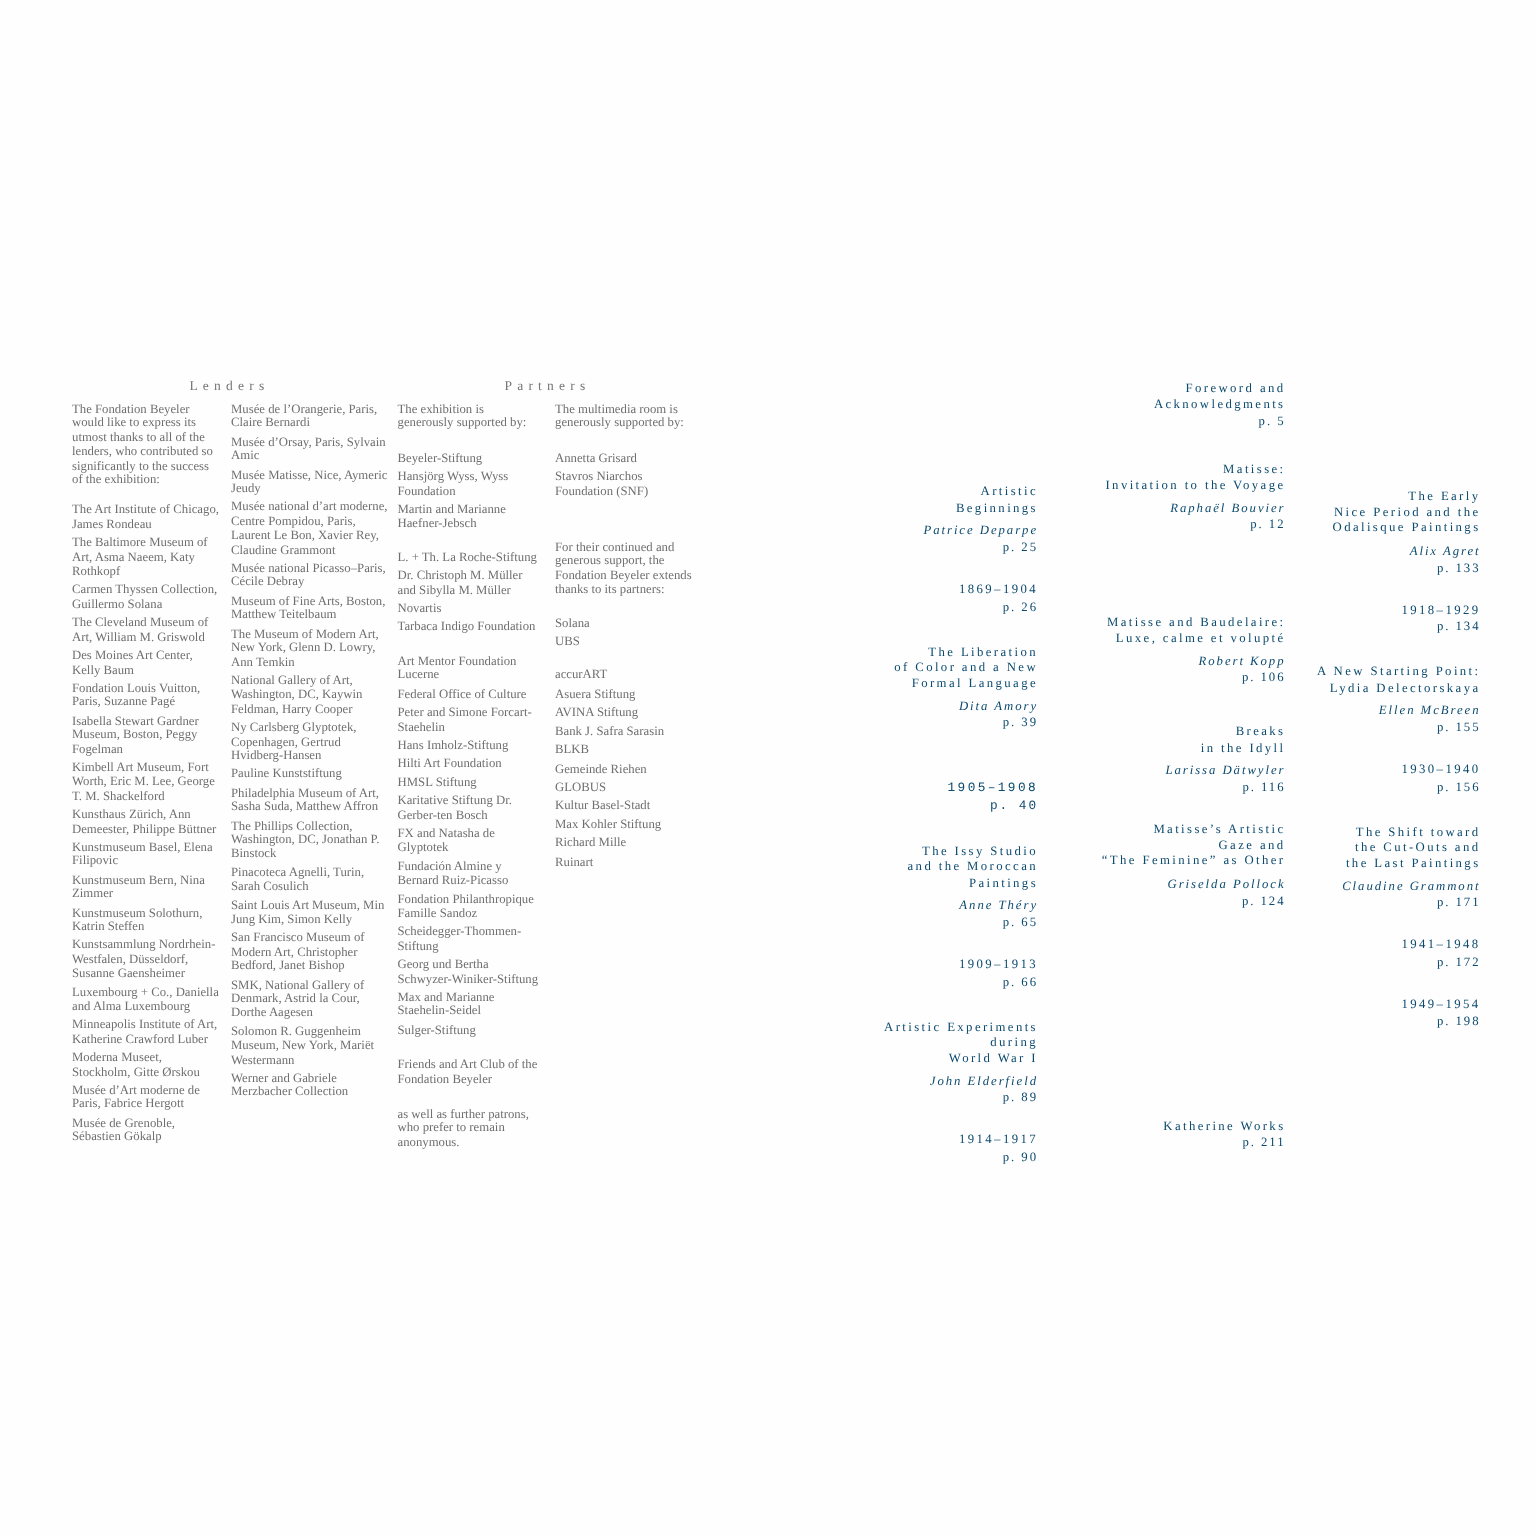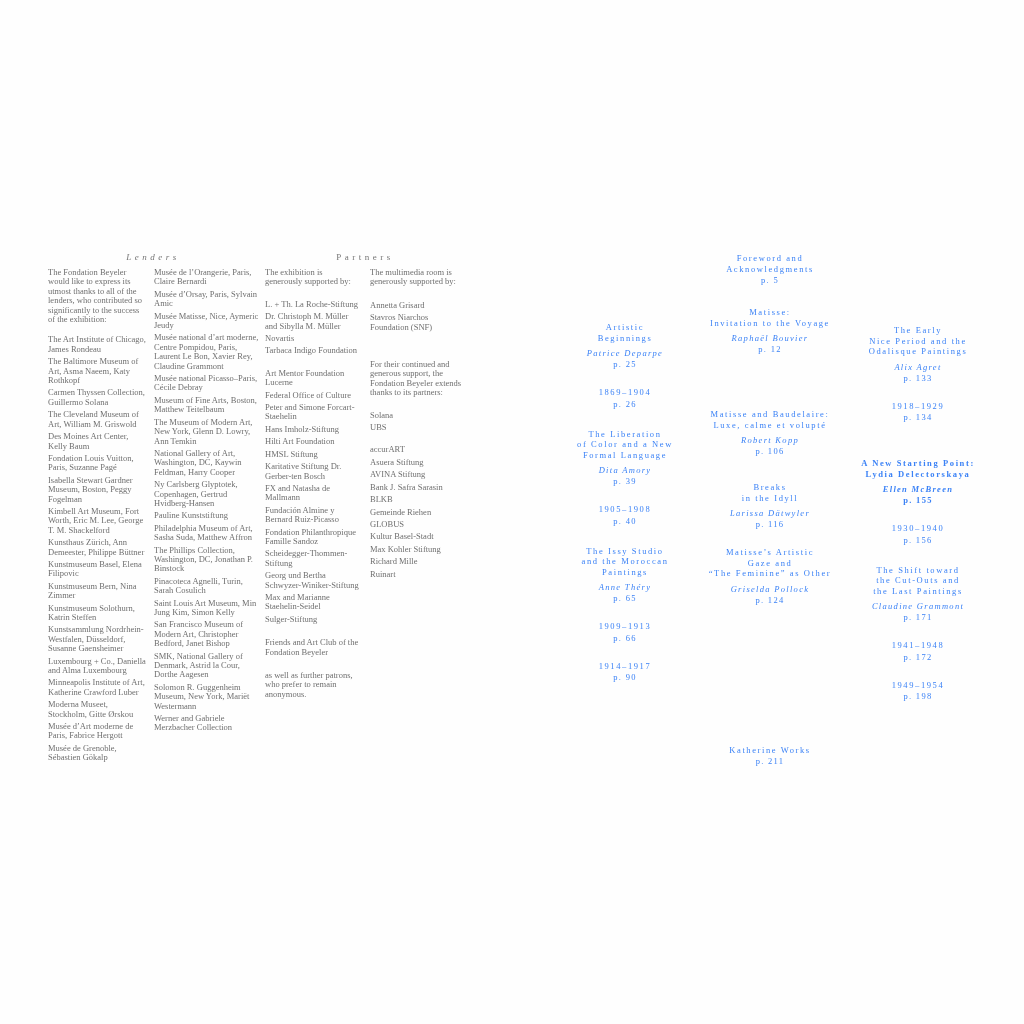--- a/index.html
+++ b/index.html
@@ -36,22 +36,22 @@
     color: #6f6f6f;
   }
   .credit-col .group { margin: 0; }
   .credit-col p.entry {
     margin: 0 0 3px 0;
     padding: 0;
   }
   
   .toc-col {
     position: absolute;
-    text-align: center;
-    color: #3b82f6;
+    text-align: right;
+    color: #0c4a6e;
   }
   .toc-block { margin: 0; }
   .toc-title {
     font-size: 8.5px;
     line-height: 10.5px;
     letter-spacing: 1.6px;
   }
   .toc-author {
     font-size: 8.5px;
     line-height: 10px;
@@ -64,21 +64,21 @@
     line-height: 10px;
     letter-spacing: 1.3px;
     margin-top: 1px;
   }
 </style>
 </head>
 <body>
 
 <div id="spread">
 
-  <div class="section-heading" style="left:48px; top:252px; width:210px;font-style:italic;">Lenders</div>
+  <div class="section-heading" style="left:48px; top:252px; width:210px;">Lenders</div>
 
   <div class="credit-cols" style="left:48px; top:268px;">
     <div class="credit-col" style="width:100px; margin-right:6px;">
         <div class="group">
           <p class="entry">The Fondation Beyeler would like to express its utmost thanks to all of the lenders, who contributed so significantly to the success of the exhibition:</p>
         </div>
         <div class="group" style="margin-top: 11px;">
           <p class="entry">The Art Institute of Chicago, James Rondeau</p>
           <p class="entry">The Baltimore Museum of Art, Asma Naeem, Katy Rothkopf</p>
           <p class="entry">Carmen Thyssen Collection, Guillermo Solana</p>
@@ -123,35 +123,40 @@
       </div>
   </div>
 
   <div class="section-heading" style="left:265px; top:252px; width:200px;">Partners</div>
 
   <div class="credit-cols" style="left:265px; top:268px;">
     <div class="credit-col" style="width:97px; margin-right:8px;">
         <div class="group">
           <p class="entry">The exhibition is generously supported by:</p>
         </div>
+        <div class="group" style="margin-top: 14px;">
+          <p class="entry">Beyeler-Stiftung</p>
+          <p class="entry">Hansjörg Wyss, Wyss Foundation</p>
+          <p class="entry">Martin and Marianne Haefner-Jebsch</p>
+        </div>
         <div class="group" style="margin-top: 13px;">
           <p class="entry">L. + Th. La Roche-Stiftung</p>
           <p class="entry">Dr. Christoph M. Müller and Sibylla M. Müller</p>
           <p class="entry">Novartis</p>
           <p class="entry">Tarbaca Indigo Foundation</p>
         </div>
         <div class="group" style="margin-top: 13px;">
           <p class="entry">Art Mentor Foundation Lucerne</p>
           <p class="entry">Federal Office of Culture</p>
           <p class="entry">Peter and Simone Forcart-Staehelin</p>
           <p class="entry">Hans Imholz-Stiftung</p>
           <p class="entry">Hilti Art Foundation</p>
           <p class="entry">HMSL Stiftung</p>
           <p class="entry">Karitative Stiftung Dr. Gerber-ten Bosch</p>
-          <p class="entry">FX and Natasha de Mallmann</p>
+          <p class="entry">FX and Natasha de Glyptotek</p>
           <p class="entry">Fundación Almine y Bernard Ruiz-Picasso</p>
           <p class="entry">Fondation Philanthropique Famille Sandoz</p>
           <p class="entry">Scheidegger-Thommen-Stiftung</p>
           <p class="entry">Georg und Bertha Schwyzer-Winiker-Stiftung</p>
           <p class="entry">Max and Marianne Staehelin-Seidel</p>
           <p class="entry">Sulger-Stiftung</p>
         </div>
         <div class="group" style="margin-top: 14px;">
           <p class="entry">Friends and Art Club of the Fondation Beyeler</p>
         </div>
@@ -201,34 +206,41 @@
         <div class="toc-title">1869–1904</div>
         <div class="toc-page">p. 26</div>
       </div>
       <div class="toc-block" style="margin-top: 20px;">
         <div class="toc-title">The Liberation</div>
         <div class="toc-title">of Color and a New</div>
         <div class="toc-title">Formal Language</div>
         <div class="toc-author">Dita Amory</div>
         <div class="toc-page">p. 39</div>
       </div>
-      <div class="toc-block" style="margin-top: 18px;">
+      <div class="toc-block" style="margin-top: 34px; font-family: Liberation Mono, monospace;">
         <div class="toc-title">1905–1908</div>
         <div class="toc-page">p. 40</div>
       </div>
       <div class="toc-block" style="margin-top: 20px;">
         <div class="toc-title">The Issy Studio</div>
         <div class="toc-title">and the Moroccan</div>
         <div class="toc-title">Paintings</div>
         <div class="toc-author">Anne Théry</div>
         <div class="toc-page">p. 65</div>
       </div>
       <div class="toc-block" style="margin-top: 18px;">
         <div class="toc-title">1909–1913</div>
         <div class="toc-page">p. 66</div>
+      </div>
+      <div class="toc-block" style="margin-top: 20px;">
+        <div class="toc-title">Artistic Experiments</div>
+        <div class="toc-title">during</div>
+        <div class="toc-title">World War I</div>
+        <div class="toc-author">John Elderfield</div>
+        <div class="toc-page">p. 89</div>
       </div>
       <div class="toc-block" style="margin-top: 18px;">
         <div class="toc-title">1914–1917</div>
         <div class="toc-page">p. 90</div>
       </div>
     </div>
 
   <div class="toc-col" style="left:683px; top:253px; width:174px;">
       <div class="toc-block">
         <div class="toc-title">Foreword and</div>
@@ -271,21 +283,21 @@
         <div class="toc-title">The Early</div>
         <div class="toc-title">Nice Period and the</div>
         <div class="toc-title">Odalisque Paintings</div>
         <div class="toc-author">Alix Agret</div>
         <div class="toc-page">p. 133</div>
       </div>
       <div class="toc-block" style="margin-top: 18px;">
         <div class="toc-title">1918–1929</div>
         <div class="toc-page">p. 134</div>
       </div>
-      <div class="toc-block" style="margin-top: 36px; font-weight: bold;">
+      <div class="toc-block" style="margin-top: 20px;">
         <div class="toc-title">A New Starting Point:</div>
         <div class="toc-title">Lydia Delectorskaya</div>
         <div class="toc-author">Ellen McBreen</div>
         <div class="toc-page">p. 155</div>
       </div>
       <div class="toc-block" style="margin-top: 18px;">
         <div class="toc-title">1930–1940</div>
         <div class="toc-page">p. 156</div>
       </div>
       <div class="toc-block" style="margin-top: 20px;">

